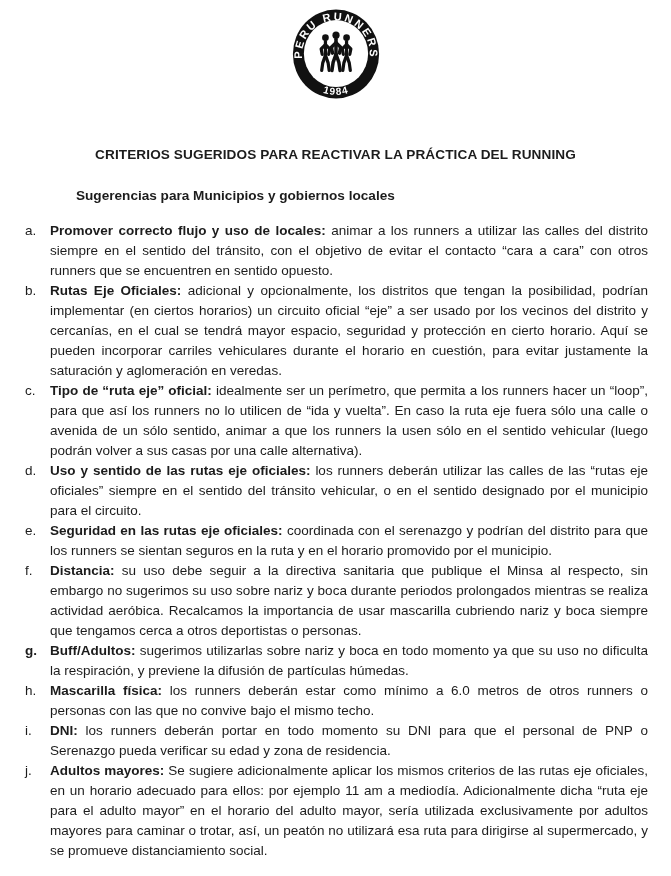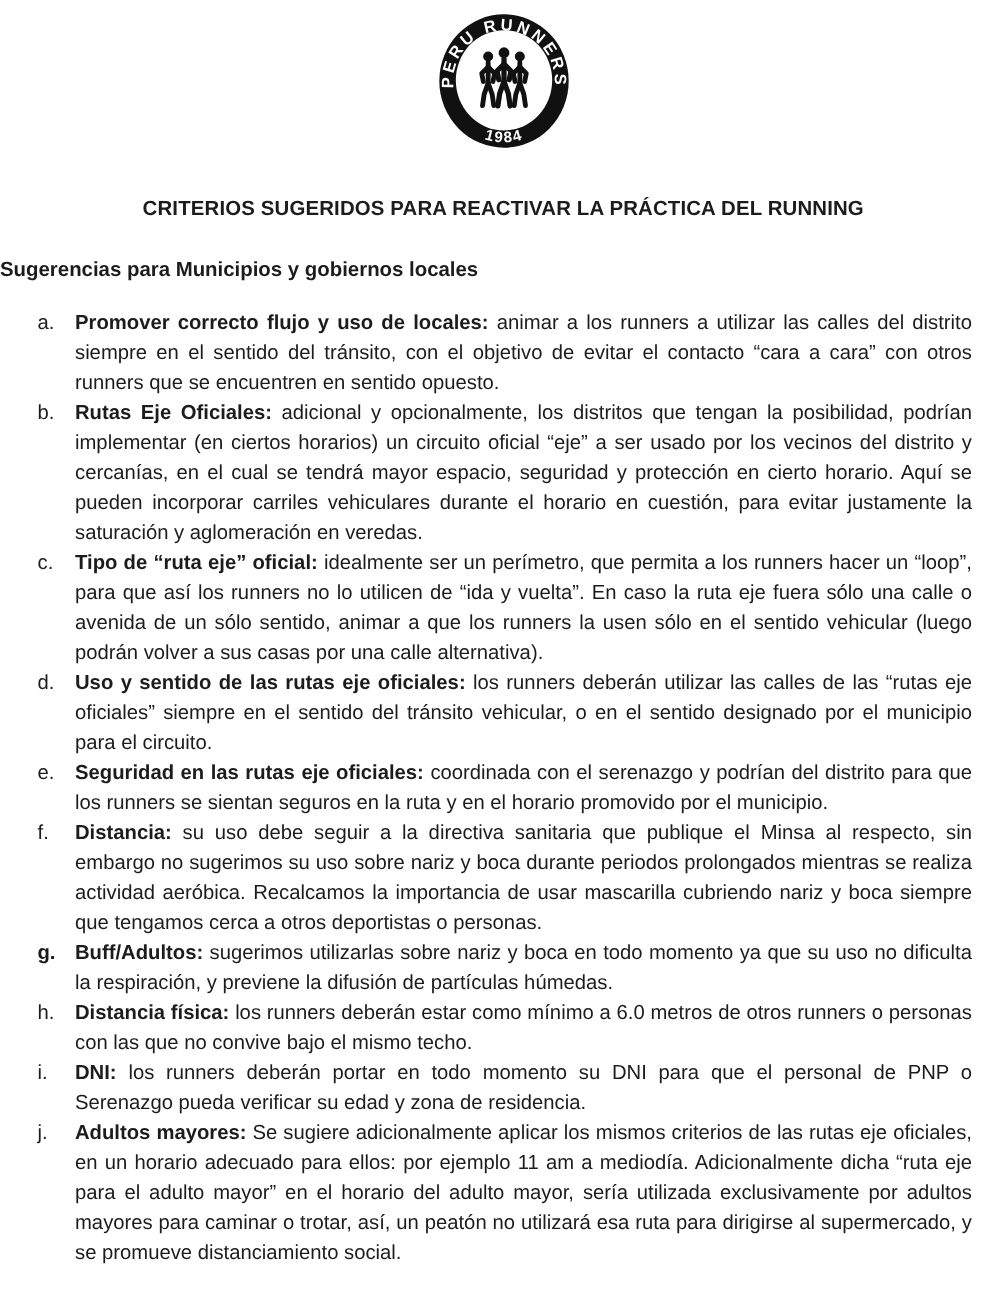--- a/index.html
+++ b/index.html
@@ -13,28 +13,29 @@
     font-family: "Liberation Sans", "DejaVu Sans", sans-serif;
     overflow: hidden;
     position: relative;
   }
   .logo-wrap {
     padding-top: 8px;
     display: flex;
     justify-content: center;
   }
   .doc-title {
-    margin-top: 31px;
+    margin-top: 47px;
     text-align: center;
     font-size: 13.6px;
     font-weight: bold;
     letter-spacing: 0.1px;
   }
   .doc-subtitle {
     margin-top: 26px;
+    margin-left: 76px;
     font-size: 13.6px;
     font-weight: bold;
   }
   ol.criteria {
     list-style: none;
     margin-top: 18px;
     padding: 0 23px 0 25px;
   }
   ol.criteria li {
     display: flex;
@@ -118,21 +119,21 @@
     <li>
       <span class="letter">f.</span>
       <div class="item-text"><b>Distancia:</b> <span>su uso debe seguir a la directiva sanitaria que publique el Minsa al respecto, sin embargo no sugerimos su uso sobre nariz y boca durante periodos prolongados mientras se realiza actividad aeróbica. Recalcamos la importancia de usar mascarilla cubriendo nariz y boca siempre que tengamos cerca a otros deportistas o personas.</span></div>
     </li>
     <li>
       <span class="letter bold">g.</span>
       <div class="item-text"><b>Buff/Adultos:</b> <span>sugerimos utilizarlas sobre nariz y boca en todo momento ya que su uso no dificulta la respiración, y previene la difusión de partículas húmedas.</span></div>
     </li>
     <li>
       <span class="letter">h.</span>
-      <div class="item-text"><b>Distancia física:</b> <span>los runners deberán estar como mínimo a 6.0 metros de otros runners o personas con las que no convive bajo el mismo techo.</span></div>
+      <div class="item-text"><b>Mascarilla física:</b> <span>los runners deberán estar como mínimo a 6.0 metros de otros runners o personas con las que no convive bajo el mismo techo.</span></div>
     </li>
     <li>
       <span class="letter">i.</span>
       <div class="item-text"><b>DNI:</b> <span>los runners deberán portar en todo momento su DNI para que el personal de PNP o Serenazgo pueda verificar su edad y zona de residencia.</span></div>
     </li>
     <li>
       <span class="letter">j.</span>
       <div class="item-text"><b>Adultos mayores:</b> <span>Se sugiere adicionalmente aplicar los mismos criterios de las rutas eje oficiales, en un horario adecuado para ellos: por ejemplo 11 am a mediodía. Adicionalmente dicha “ruta eje para el adulto mayor” en el horario del adulto mayor, sería utilizada exclusivamente por adultos mayores para caminar o trotar, así, un peatón no utilizará esa ruta para dirigirse al supermercado, y se promueve distanciamiento social.</span></div>
     </li>
   </ol>

